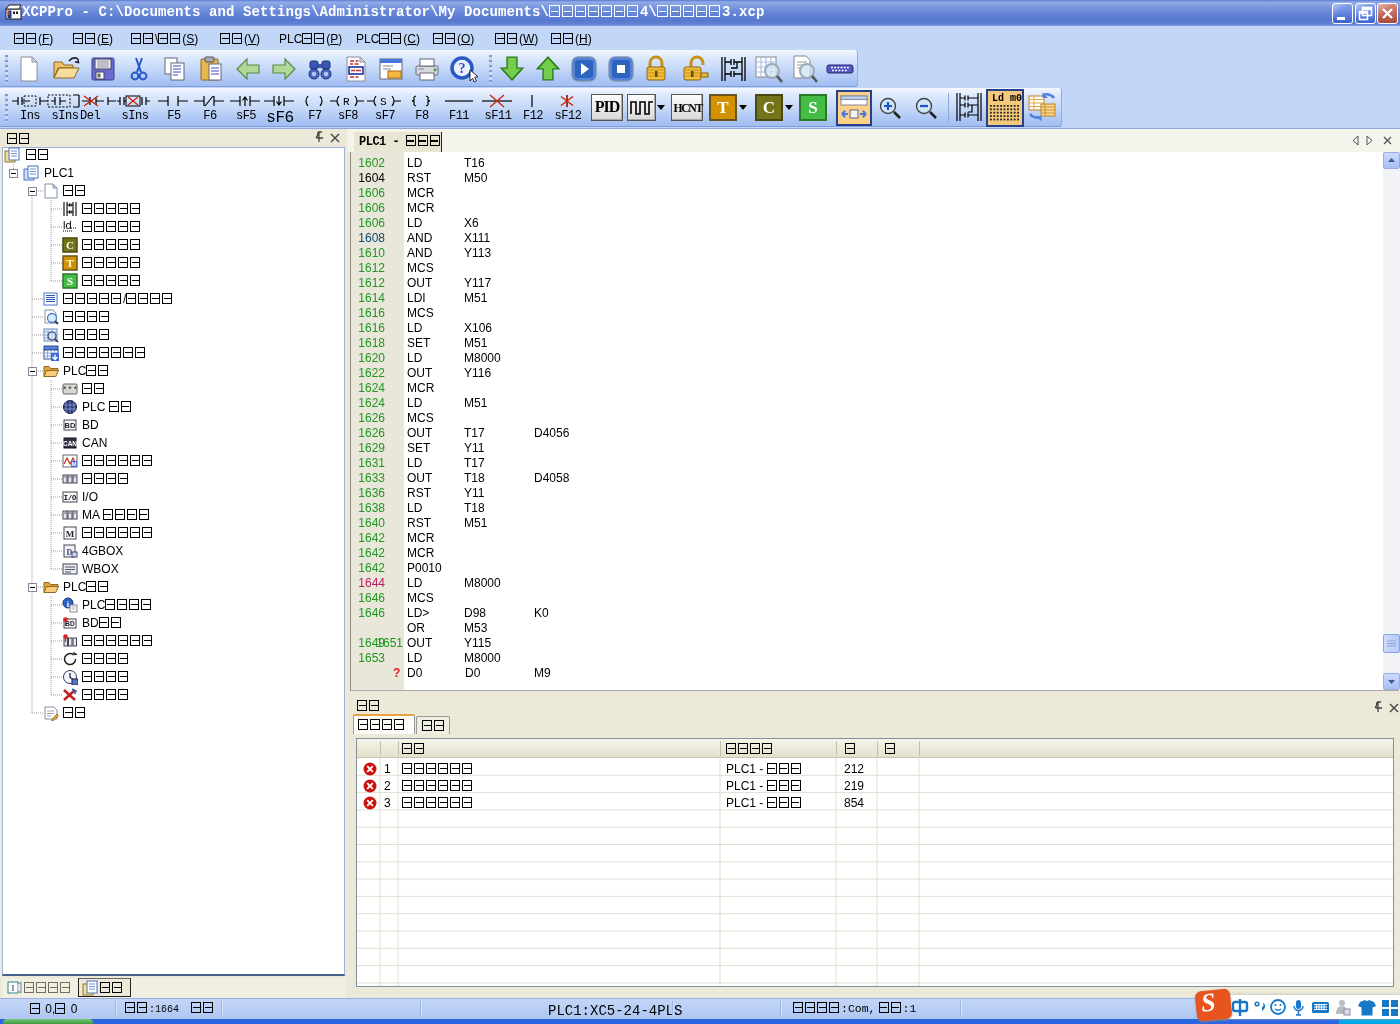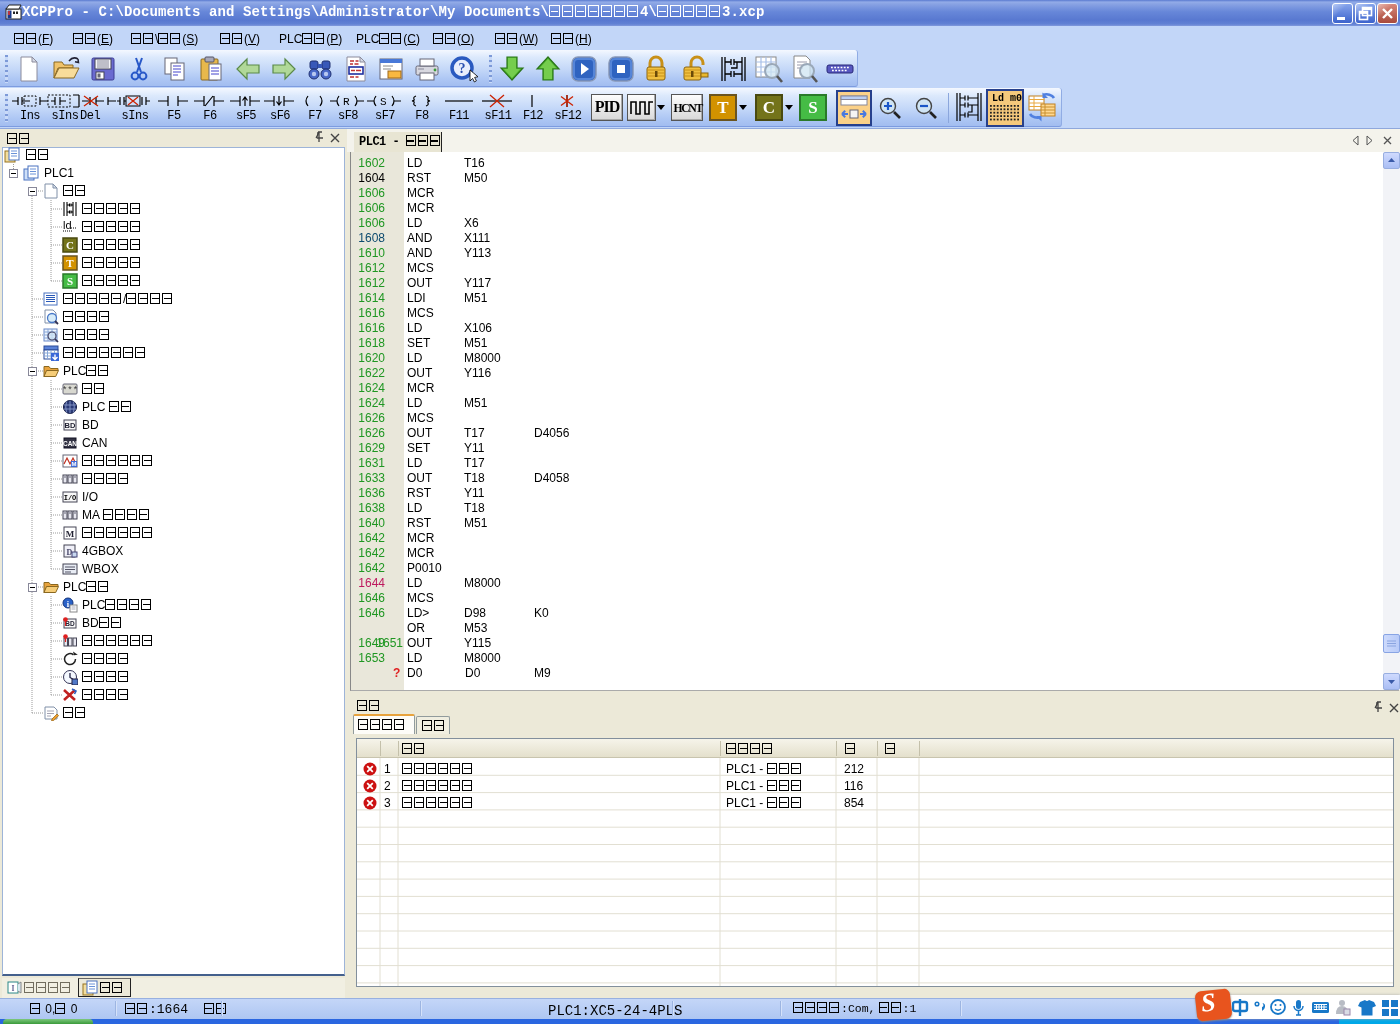--- a/index.html
+++ b/index.html
@@ -209,21 +209,21 @@
 <div class="ab mono" style="left:190px;top:109px;width:40px;text-align:center;font-size:12px;letter-spacing:-0.5px">F6</div>
 <svg class="ab" style="left:226px;top:93px" width="40" height="16" viewBox="0 0 40 16">
     <path d="M4 8 h10 M14 3 v10 M24 3 v10 M24 8 h10" stroke="#000" stroke-width="1.2" fill="none"></path>
     <path d="M19 13 V5 M16.5 7.5 L19 4 L21.5 7.5" stroke="#000" stroke-width="1.2" fill="none"></path>
   </svg>
 <div class="ab mono" style="left:226px;top:109px;width:40px;text-align:center;font-size:12px;letter-spacing:-0.5px">sF5</div>
 <svg class="ab" style="left:260px;top:93px" width="40" height="16" viewBox="0 0 40 16">
     <path d="M4 8 h10 M14 3 v10 M24 3 v10 M24 8 h10" stroke="#000" stroke-width="1.2" fill="none"></path>
     <path d="M19 3 V11 M16.5 8.5 L19 12 L21.5 8.5" stroke="#000" stroke-width="1.2" fill="none"></path>
   </svg>
-<div class="ab mono" style="left:260px;top:109px;width:40px;text-align:center;font-size:12px;letter-spacing:-0.5px">sF6</div>
+<div class="ab mono" style="left:260px;top:109px;width:40px;text-align:center;font-size:16px;letter-spacing:-0.5px">sF6</div>
 <svg class="ab" style="left:295px;top:93px" width="40" height="16" viewBox="0 0 40 16">
     <path d="M13 3 q-4 5 0 10 M25 3 q4 5 0 10" stroke="#000" stroke-width="1.2" fill="none"></path>
   </svg>
 <div class="ab mono" style="left:295px;top:109px;width:40px;text-align:center;font-size:12px;letter-spacing:-0.5px">F7</div>
 <svg class="ab" style="left:328px;top:93px" width="40" height="16" viewBox="0 0 40 16">
     <path d="M2 8 h7 M11 3 q-4 5 0 10 M27 3 q4 5 0 10 M29 8 h7" stroke="#000" stroke-width="1.2" fill="none"></path>
     <text x="15" y="12" font-size="11" font-family="Liberation Mono">R</text>
   </svg>
 <div class="ab mono" style="left:328px;top:109px;width:40px;text-align:center;font-size:12px;letter-spacing:-0.5px">sF8</div>
 <svg class="ab" style="left:365px;top:93px" width="40" height="16" viewBox="0 0 40 16">
@@ -778,32 +778,32 @@
 <div class="ab" style="left:402px;top:762px"><i class="c"></i><i class="c"></i><i class="c"></i><i class="c"></i><i class="c"></i><i class="c"></i></div>
 <div class="ab" style="left:726px;top:762px">PLC1 - <i class="c"></i><i class="c"></i><i class="c"></i></div>
 <div class="ab" style="left:844px;top:762px">212</div>
 <svg class="ab" style="left:363px;top:779px" width="14" height="14">
     <circle cx="7" cy="7" r="6.5" fill="#cc1111"></circle>
     <path d="M4.2 4.2 L9.8 9.8 M9.8 4.2 L4.2 9.8" stroke="#fff" stroke-width="1.8"></path>
   </svg>
 <div class="ab" style="left:384px;top:779px">2</div>
 <div class="ab" style="left:402px;top:779px"><i class="c"></i><i class="c"></i><i class="c"></i><i class="c"></i><i class="c"></i><i class="c"></i></div>
 <div class="ab" style="left:726px;top:779px">PLC1 - <i class="c"></i><i class="c"></i><i class="c"></i></div>
-<div class="ab" style="left:844px;top:779px">116</div>
+<div class="ab" style="left:844px;top:779px">219</div>
 <svg class="ab" style="left:363px;top:796px" width="14" height="14">
     <circle cx="7" cy="7" r="6.5" fill="#cc1111"></circle>
     <path d="M4.2 4.2 L9.8 9.8 M9.8 4.2 L4.2 9.8" stroke="#fff" stroke-width="1.8"></path>
   </svg>
 <div class="ab" style="left:384px;top:796px">3</div>
 <div class="ab" style="left:402px;top:796px"><i class="c"></i><i class="c"></i><i class="c"></i><i class="c"></i><i class="c"></i><i class="c"></i></div>
 <div class="ab" style="left:726px;top:796px">PLC1 - <i class="c"></i><i class="c"></i><i class="c"></i></div>
 <div class="ab" style="left:844px;top:796px">854</div>
 <div class="ab" style="left:0;top:998px;width:1400px;height:21px;background:linear-gradient(180deg,#c4d6f8,#aec6f2);border-top:1px solid #98b0e0"></div>
 <div class="ab" style="left:30px;top:1002px"><i class="c"></i> 0,<i class="c"></i> 0</div>
-<div class="ab mono" style="left:125px;top:1002px;font-size:13px"><i class="c"></i><i class="c"></i>:1664&nbsp;&nbsp;<i class="c"></i><i class="c"></i></div>
+<div class="ab mono" style="left:125px;top:1002px;font-size:10px"><i class="c"></i><i class="c"></i>:1664&nbsp;&nbsp;<i class="c"></i><i class="c"></i></div>
 <div class="ab mono" style="left:548px;top:1003px;font-size:14px">PLC1:XC5-24-4PLS</div>
 <div class="ab mono" style="left:793px;top:1002px;font-size:11.5px"><i class="c"></i><i class="c"></i><i class="c"></i><i class="c"></i>:Com<span style="display:inline-block;width:10px">,</span><i class="c"></i><i class="c"></i>:1</div>
 <div class="ab" style="left:115px;top:1001px;width:1px;height:15px;background:#9db5e2;box-shadow:1px 0 0 #d5e2fa"></div>
 <div class="ab" style="left:221px;top:1001px;width:1px;height:15px;background:#9db5e2;box-shadow:1px 0 0 #d5e2fa"></div>
 <div class="ab" style="left:420px;top:1001px;width:1px;height:15px;background:#9db5e2;box-shadow:1px 0 0 #d5e2fa"></div>
 <div class="ab" style="left:672px;top:1001px;width:1px;height:15px;background:#9db5e2;box-shadow:1px 0 0 #d5e2fa"></div>
 <div class="ab" style="left:780px;top:1001px;width:1px;height:15px;background:#9db5e2;box-shadow:1px 0 0 #d5e2fa"></div>
 <div class="ab" style="left:960px;top:1001px;width:1px;height:15px;background:#9db5e2;box-shadow:1px 0 0 #d5e2fa"></div>
 <div class="ab" style="left:0;top:1019px;width:1400px;height:5px;background:#2a66e0"></div>
 <div class="ab" style="left:1339px;top:1019px;width:61px;height:5px;background:#00a8e8"></div>

